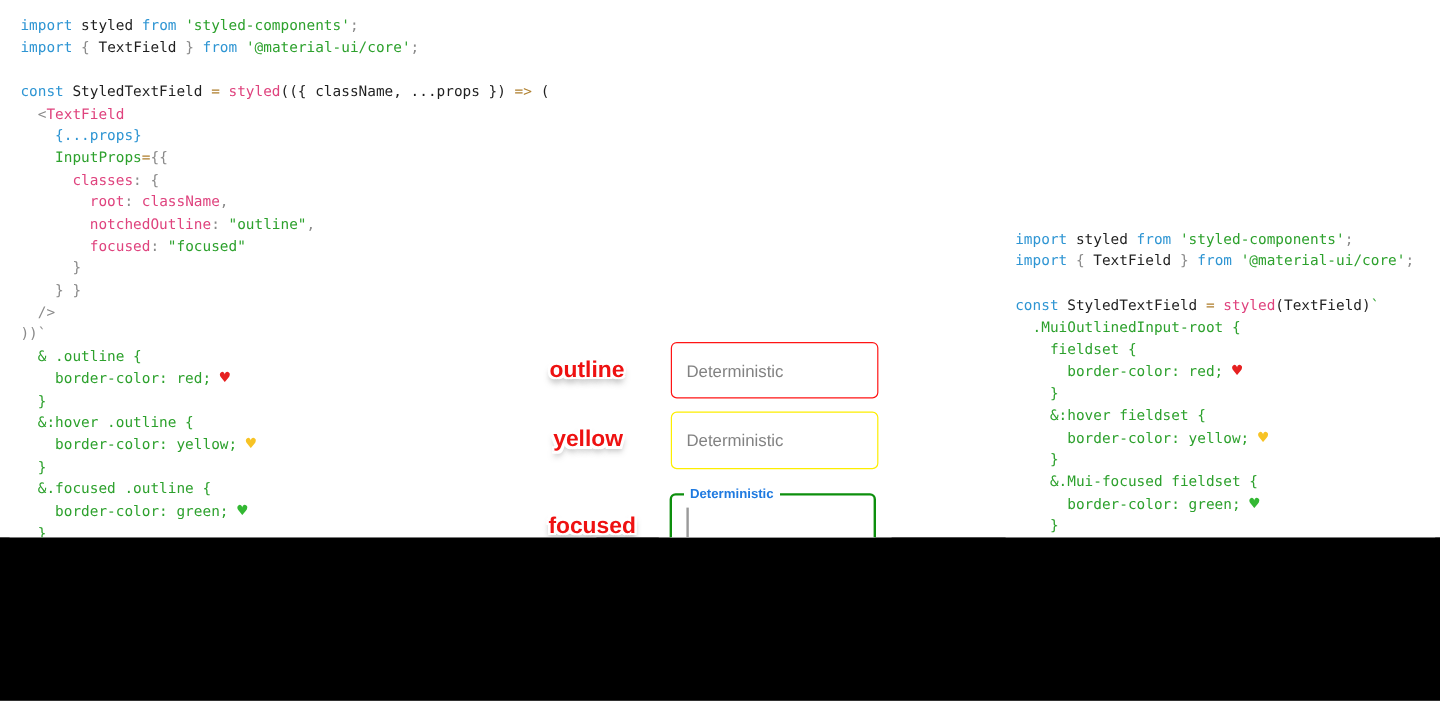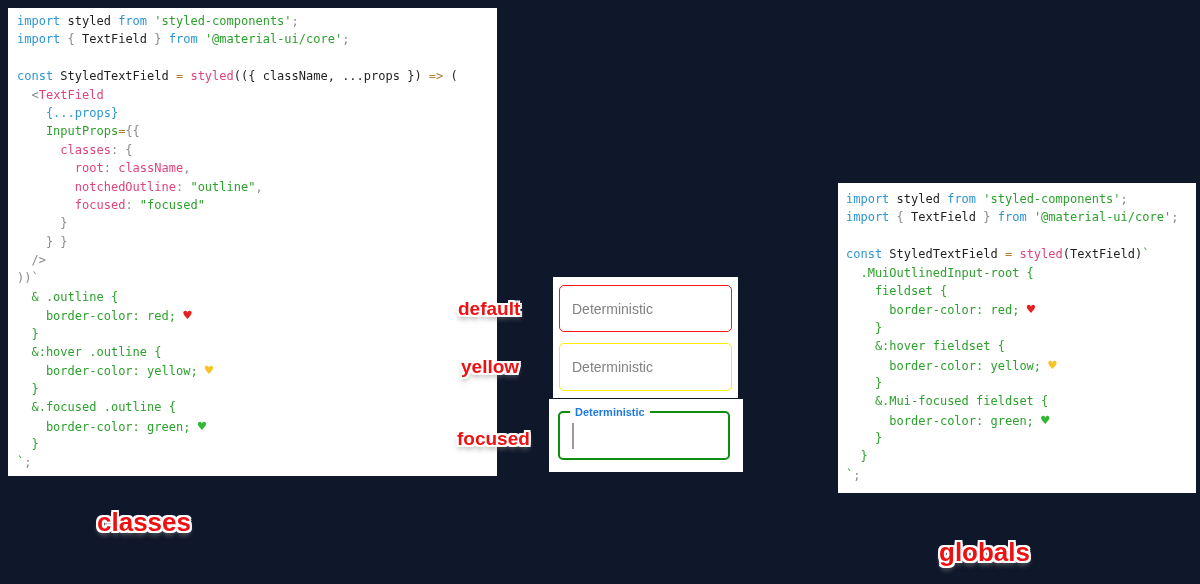--- a/index.html
+++ b/index.html
@@ -1,16 +1,16 @@
 <!DOCTYPE html>
 <html><head>
 <meta charset="utf-8">
 <style>
   html,body{margin:0;padding:0;background:#000;}
-  .page{position:relative;width:1200px;height:584px;background:#0f172a;overflow:hidden;
+  .page{position:relative;width:1200px;height:448px;background:#ffffff;overflow:hidden;
         font-family:"Liberation Sans",sans-serif;}
 
   
   .code-panel{position:absolute;background:#fff;}
   .code-panel.left{left:8px;top:8px;width:489px;height:468px;padding:4px 0 0 9px;box-sizing:border-box;}
   .code-panel.right{left:838px;top:183px;width:358px;height:310px;padding:7px 0 0 8px;box-sizing:border-box;}
   .code{font-family:"DejaVu Sans Mono",monospace;font-size:12px;line-height:18.4px;
         white-space:pre;margin:0;}
   .code-line{height:18.4px;}
   .tok-kw{color:#2e95d3;}
@@ -79,20 +79,20 @@
   </div>
 
   <div class="demo-panel lower">
     <div class="tf tf-green">
       <span class="tf-legend">Deterministic</span>
       <span class="tf-cursor"></span>
       <input class="tf-input" type="text" readonly="" style="">
     </div>
   </div>
 
-  <span class="outlined-label state-label lbl-default">default</span>
+  <span class="outlined-label state-label lbl-default">outline</span>
   <span class="outlined-label state-label lbl-hover">yellow</span>
   <span class="outlined-label state-label lbl-focused">focused</span>
 
   <span class="outlined-label caption-label lbl-classes">classes</span>
   <span class="outlined-label caption-label lbl-globals">globals</span>
 
 </div>
 
 </body></html>

